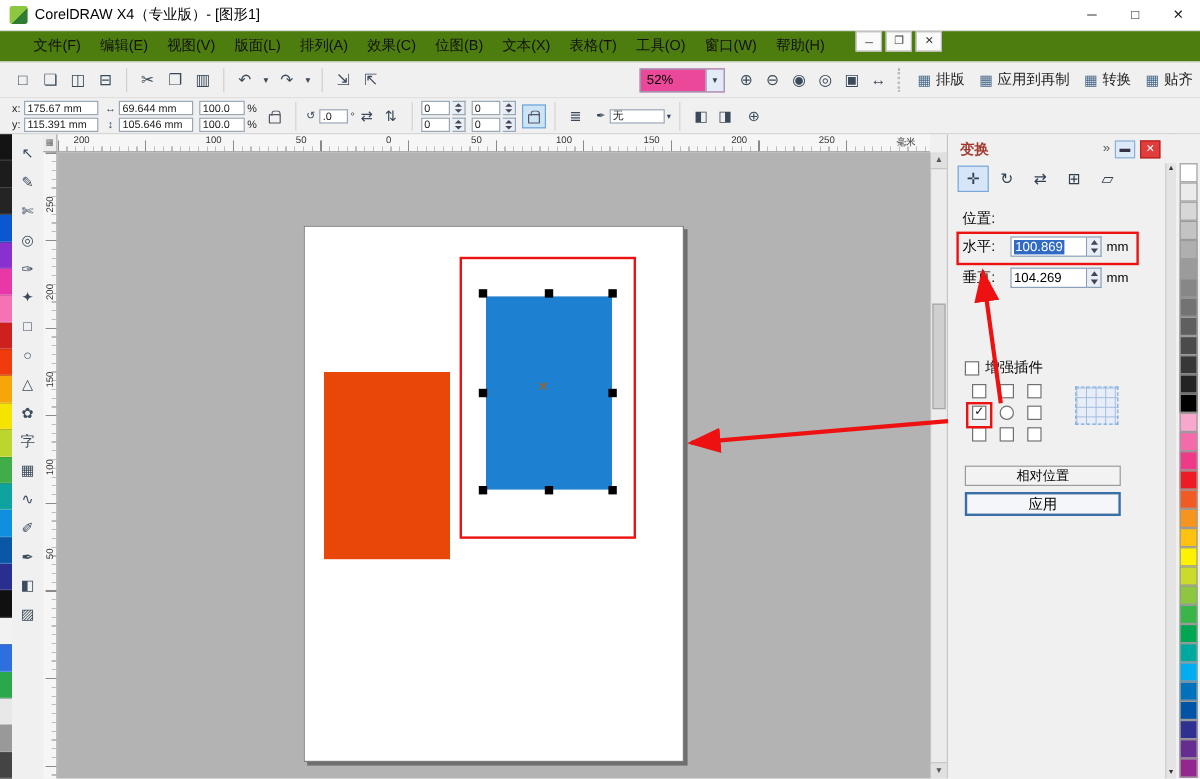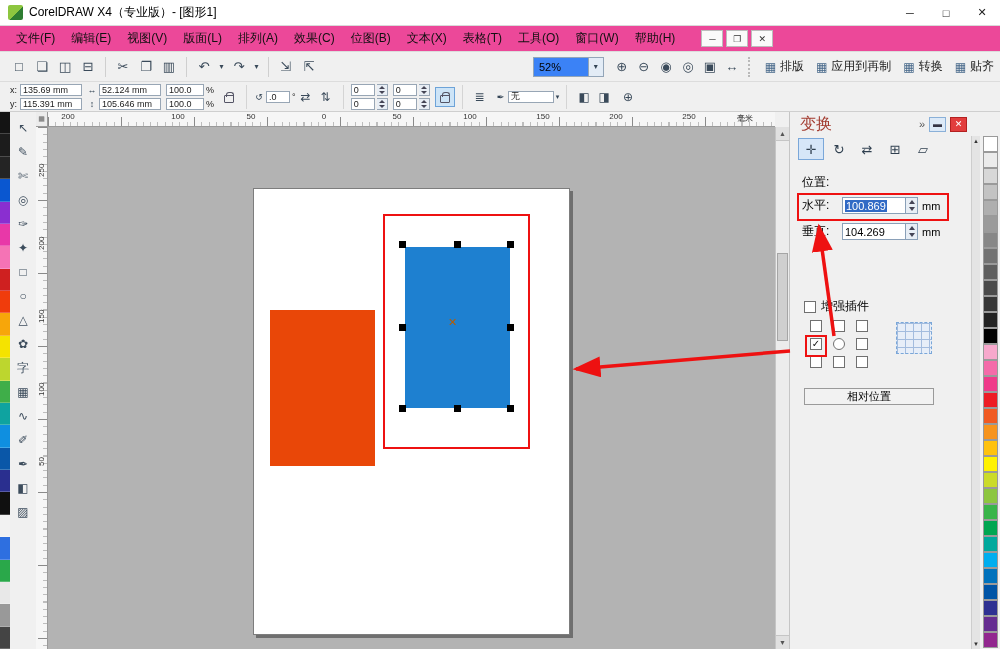--- a/index.html
+++ b/index.html
@@ -8,31 +8,31 @@
   .app{position:relative;width:1000px;height:649px;background:#f0f0f0;overflow:hidden}
 
   
   .titlebar{height:26px;background:#fff;display:flex;align-items:center;padding-left:8px;border-bottom:1px solid #d9d9d9}
   .app-icon{width:15px;height:15px;border-radius:2px;margin-right:6px;background:linear-gradient(135deg,#8dc63f 0 55%,#2e7d32 55% 100%)}
   .titlebar .title{font-size:12px;color:#000}
   .win-controls{margin-left:auto;display:flex;height:100%}
   .win-btn{width:36px;display:flex;align-items:center;justify-content:center;font-size:11px;color:#222}
 
   
-  .menubar{height:26px;background:#ec4899;display:flex;align-items:center;padding-left:8px;font-size:12px;border-bottom:1px solid #dcdcdc}
+  .menubar{height:26px;background:#4d7c0f;display:flex;padding-left:20px;font-size:12px;border-bottom:1px solid #dcdcdc}
   .menu-item{padding:4px 8px;color:#111;white-space:nowrap}
   .doc-controls{display:flex;gap:3px;margin-left:18px}
   .doc-btn{width:22px;height:17px;border:1px solid #bcbcbc;background:#fafafa;display:flex;align-items:center;justify-content:center;font-size:9px;color:#333}
 
   
   .toolbar{height:30px;display:flex;align-items:center;padding-left:8px;gap:1px;background:#f0f0f0;border-bottom:1px solid #dcdcdc}
   .tbtn{width:22px;height:22px;display:flex;align-items:center;justify-content:center;font-size:13px;color:#3a4a5a}
   .tbtn.narrow{width:11px;font-size:8px}
   .tsep{width:6px;height:20px;border-right:1px solid #cfcfcf;margin-right:5px}
-  .zoom-combo{margin-left:212px;width:74px;height:20px;background:#3b82f6;border:1px solid #93a5b8;display:flex;align-items:center;font-size:11px;padding-left:5px}
+  .zoom-combo{margin-left:212px;width:74px;height:20px;background:#ec4899;border:1px solid #93a5b8;display:flex;align-items:center;font-size:11px;padding-left:5px}
   .zoom-combo .caret{margin-left:auto;width:15px;height:100%;background:#e3ecf6;border-left:1px solid #93a5b8;display:flex;align-items:center;justify-content:center;font-size:8px;color:#345}
   .zoom-icons{display:flex;margin-left:6px}
   .grip{width:6px;height:20px;border-left:2px dotted #b9b9b9;margin:0 4px}
   .tbtn-text{display:flex;align-items:center;height:22px;padding:0 6px;font-size:12px;color:#222;gap:4px;white-space:nowrap}
   .tbtn-text .ticon{font-size:12px;color:#47688a}
 
   
   .propbar{height:30px;display:flex;align-items:center;padding-left:10px;background:#f0f0f0;border-bottom:1px solid #cfcfcf;font-size:9px;color:#222}
   .pb-col{display:flex;flex-direction:column;gap:2px;margin-right:5px}
   .pb-row{display:flex;align-items:center;gap:2px}
@@ -53,21 +53,21 @@
   
   .main{position:absolute;left:0;top:112px;width:1000px;height:537px;background:#f0f0f0}
   .lpal{position:absolute;left:0;top:0;width:10px;height:537px;background:#1a1a1a;display:flex;flex-direction:column}
   .lpal .swatch{width:10px;height:23px;border-bottom:1px solid rgba(255,255,255,.22)}
   .toolbox{position:absolute;left:10px;top:4px;width:26px;display:flex;flex-direction:column;align-items:center}
   .tool{width:24px;height:24px;display:flex;align-items:center;justify-content:center;font-size:12px;color:#3c4c5c}
   .ruler-corner{position:absolute;left:36px;top:0;width:12px;height:15px;background:#ececec;border-right:1px solid #9a9a9a;border-bottom:1px solid #9a9a9a;font-size:7px;color:#666;display:flex;align-items:center;justify-content:center}
   .hruler{position:absolute;left:48px;top:0;width:727px;height:15px;background:#f6f6f6;border-bottom:1px solid #9a9a9a;background-image:repeating-linear-gradient(to right,#8a8a8a 0 1px,transparent 1px 73px),repeating-linear-gradient(to right,#bdbdbd 0 1px,transparent 1px 7.3px);background-size:100% 9px,100% 4px;background-repeat:no-repeat;background-position:left bottom,left bottom}
   .hrl{position:absolute;top:0;width:40px;text-align:center;font-size:8px;color:#333}
   .hrl:nth-of-type(1){left:37px}.hrl:nth-of-type(2){left:110px}.hrl:nth-of-type(3){left:183px}.hrl:nth-of-type(4){left:256px}.hrl:nth-of-type(5){left:329px}.hrl:nth-of-type(6){left:402px}.hrl:nth-of-type(7){left:475px}.hrl:nth-of-type(8){left:548px}.hrl:nth-of-type(9){left:621px}
-  .hunit{position:absolute;right:22px;top:1px;font-size:8px;color:#333}
+  .hunit{position:absolute;right:12px;top:1px;font-size:8px;color:#333}
   .vruler{position:absolute;left:36px;top:15px;width:12px;height:522px;background:#f6f6f6;border-right:1px solid #9a9a9a;background-image:repeating-linear-gradient(to bottom,#8a8a8a 0 1px,transparent 1px 73px),repeating-linear-gradient(to bottom,#bdbdbd 0 1px,transparent 1px 7.3px);background-size:9px 100%,4px 100%;background-repeat:no-repeat;background-position:right top,right top}
   .vrl{position:absolute;left:0;width:11px;height:40px;font-size:8px;color:#333;writing-mode:vertical-rl;transform:rotate(180deg);display:flex;align-items:center;justify-content:center}
   .vrl:nth-of-type(1){top:23px}.vrl:nth-of-type(2){top:96px}.vrl:nth-of-type(3){top:169px}.vrl:nth-of-type(4){top:242px}.vrl:nth-of-type(5){top:315px}
 
   .canvas{position:absolute;left:48px;top:15px;width:727px;height:522px;background:var(--canvas-bg,#b3b3b3);overflow:hidden}
   .page{position:absolute;left:205px;top:61px;width:317px;height:447px;background:#fff;border:1px solid #7d7d7d;box-shadow:3px 3px 0 rgba(55,55,55,.55)}
   .shape{position:absolute}
   .shape-orange{left:222px;top:183px;width:105px;height:156px}
   .shape-blue{left:357px;top:120px;width:105px;height:161px}
   .center-mark{position:absolute;left:400px;top:189px;font-size:11px;font-weight:bold;color:#b85c00}
@@ -75,21 +75,21 @@
   .annot-canvas{position:absolute;left:335px;top:87px;width:147px;height:235px;border:2px solid var(--annotation,#ee1111)}
 
   .vscroll{position:absolute;left:775px;top:15px;width:14px;height:522px;background:#ececec;border-left:1px solid #c5c5c5}
   .vs-btn{height:14px;width:100%;display:flex;align-items:center;justify-content:center;font-size:7px;color:#555;background:#e0e0e0;border-bottom:1px solid #c5c5c5}
   .vs-btn.bottom{position:absolute;bottom:0;border-top:1px solid #c5c5c5;border-bottom:none}
   .vs-thumb{position:absolute;left:1px;right:1px;top:126px;height:88px;background:#cfcfcf;border:1px solid #a5a5a5}
 
   
   .docker{position:absolute;left:789px;top:0;width:182px;height:537px;background:#f0f0f0;border-left:1px solid #c5c5c5}
   .docker-header{height:24px;display:flex;align-items:center;padding:0 4px 0 10px;gap:4px}
-  .docker-title{font-size:16px;font-weight:normal;color:var(--docker-title,#a23a2e)}
+  .docker-title{font-size:12px;font-weight:bold;color:var(--docker-title,#a23a2e)}
   .docker-chevron{margin-left:auto;font-size:11px;color:#555}
   .dh-btn{width:17px;height:15px;display:flex;align-items:center;justify-content:center;font-size:9px;border:1px solid #8ab0d8;background:#dce9f7;color:#334}
   .dh-btn.close{background:#e23d3d;border-color:#b32020;color:#fff}
   .docker-tools{display:flex;gap:2px;padding:2px 0 4px 8px}
   .dtool{width:26px;height:22px;display:flex;align-items:center;justify-content:center;font-size:13px;color:#2f3f4f;border:1px solid transparent}
   .dtool.active{background:#d6e6f8;border:1px solid #7aa7d9}
   .d-label{position:absolute;left:12px;top:62px;font-size:12px;color:#000}
   .d-row{position:absolute;left:12px;display:flex;align-items:center;height:19px;font-size:12px}
   .d-row.h{top:84px}.d-row.v{top:110px}
   .d-lab{width:40px}
@@ -215,31 +215,31 @@
           <span class="ticon">▦</span>
           <span>贴齐</span>
         </span>
       </span>
   </div>
 
   <div class="propbar">
     <span class="pb-col">
       <span class="pb-row">
           <span class="pb-lab">x:</span>
-          <span class="pb-field w62">135.69 mm</span>
+          <span class="pb-field w62">175.67 mm</span>
         </span>
       <span class="pb-row">
           <span class="pb-lab">y:</span>
           <span class="pb-field w62">115.391 mm</span>
         </span>
     </span>
     <span class="pb-col">
       <span class="pb-row">
           <span class="pb-ico">↔</span>
-          <span class="pb-field w62">52.124 mm</span>
+          <span class="pb-field w62">69.644 mm</span>
         </span>
       <span class="pb-row">
           <span class="pb-ico">↕</span>
           <span class="pb-field w62">105.646 mm</span>
         </span>
     </span>
     <span class="pb-col">
       <span class="pb-row">
           <span class="pb-field w40">100.0</span>
           <span>%</span>
@@ -456,20 +456,21 @@
           <span class="acell cb"></span>
           <span class="acell cb checked">✓</span>
           <span class="acell radio"></span>
           <span class="acell cb"></span>
           <span class="acell cb"></span>
           <span class="acell cb"></span>
           <span class="acell cb"></span>
         </div>
       <div class="anchor-preview"></div>
       <button class="d-btn dup">相对位置</button>
+      <button class="d-btn apply">应用</button>
     </div>
 
     <div class="docker-scroll">
       <span>▲</span>
       <span>▼</span>
     </div>
 
     <div class="rpal">
 
     <span class="swatch" style="background: rgb(255, 255, 255);"></span>

